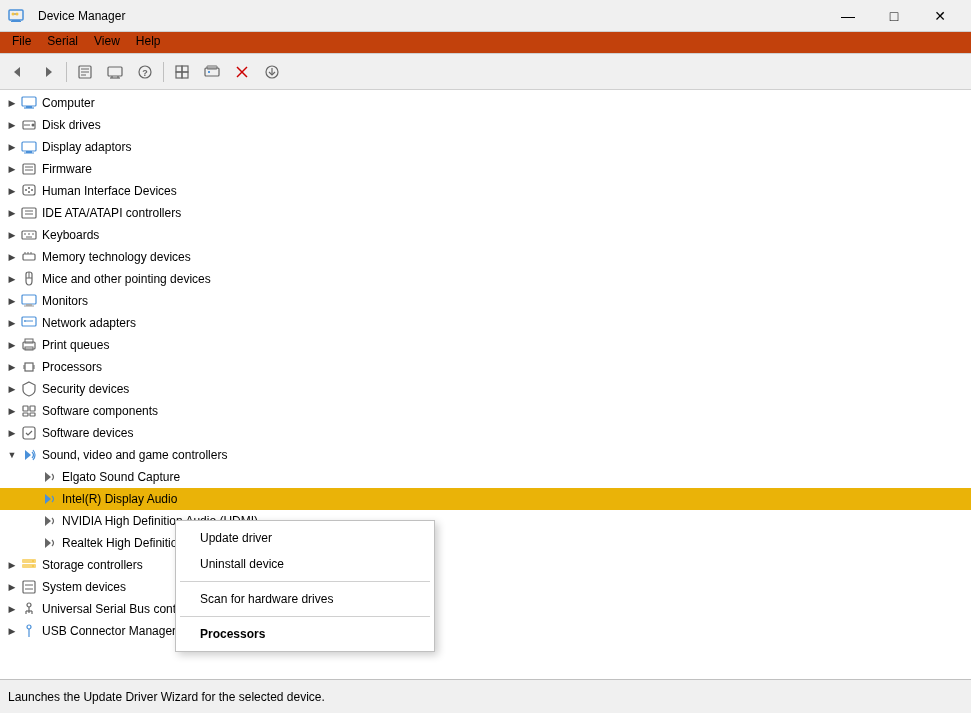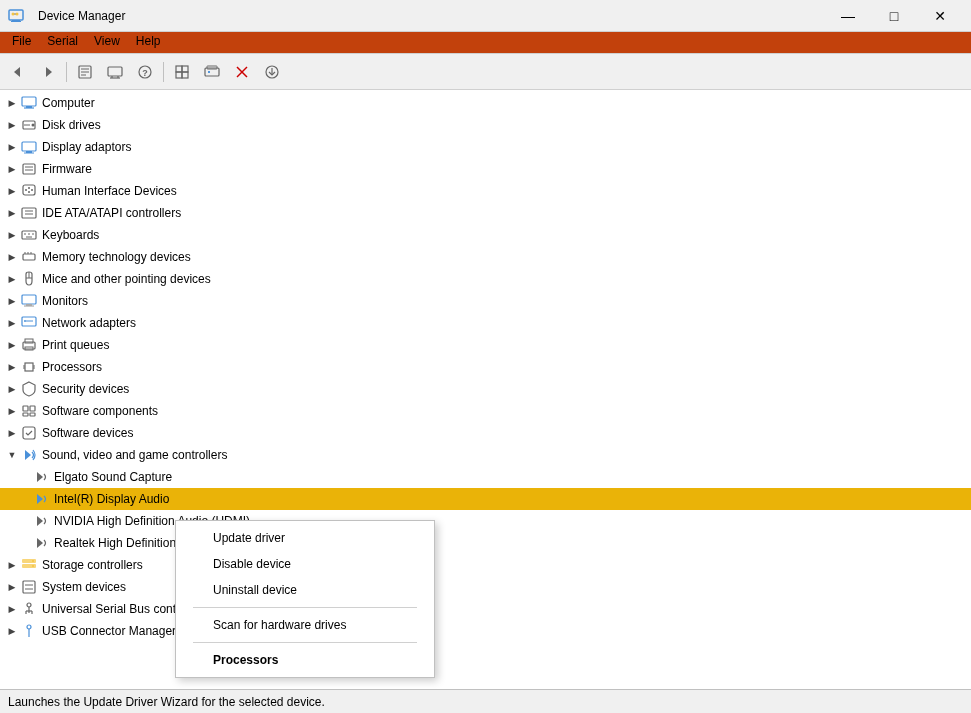--- a/index.html
+++ b/index.html
@@ -145,57 +145,57 @@
       justify-content: center;
       font-size: 13px;
       flex-shrink: 0;
     }
     .tree-label {
       font-size: 12px;
     }
 
     
     .indent-0 { padding-left: 4px; }
-    .indent-1 { padding-left: 16px; }
+    .indent-1 { padding-left: 24px; }
 
     
     .tree-view::-webkit-scrollbar { width: 14px; }
     .tree-view::-webkit-scrollbar-track { background: #f0f0f0; }
     .tree-view::-webkit-scrollbar-thumb { background: #c0c0c0; border: 2px solid #f0f0f0; }
 
     
     .context-menu {
       position: absolute;
       top: 520px;
       left: 175px;
       width: 260px;
       background: #fff;
       border: 1px solid #c0c0c0;
       box-shadow: 3px 3px 8px rgba(0,0,0,0.2);
       z-index: 100;
-      padding: 4px 17px;
+      padding: 4px 4px;
     }
     .context-menu-item {
       padding: 6px 20px;
       cursor: pointer;
       font-size: 12px;
       color: #000;
     }
     .context-menu-item.bold { font-weight: bold; }
     .context-menu-separator {
       height: 1px;
       background: #d0d0d0;
       margin: 4px 0;
     }
 
     
     .status-bar {
       background: #f0f0f0;
       border-top: 1px solid #c0c0c0;
-      height: 24px;
+      height: 34px;
       display: flex;
       align-items: center;
       padding: 0 8px;
       font-size: 12px;
       color: #000;
     }
   </style>
 </head>
 <body>
 
@@ -572,21 +572,20 @@
             <line x1="8" y1="6" x2="8" y2="14" stroke="#4a90d9" stroke-width="1.2"></line>
           </svg>
         </span>
         <span class="tree-label">USB Connector Manager</span>
       </div>
     </div>
 </div>
 
 <div class="context-menu" id="context-menu">
   <div class="context-menu-item">Update driver</div>
-  <div class="context-menu-item">Disable device</div>
   <div class="context-menu-item">Uninstall device</div>
   <div class="context-menu-separator"></div>
   <div class="context-menu-item">Scan for hardware drives</div>
   <div class="context-menu-separator"></div>
   <div class="context-menu-item bold">Processors</div>
 </div>
 
 <div class="status-bar">
   <span>Launches the Update Driver Wizard for the selected device.</span>
 </div>

